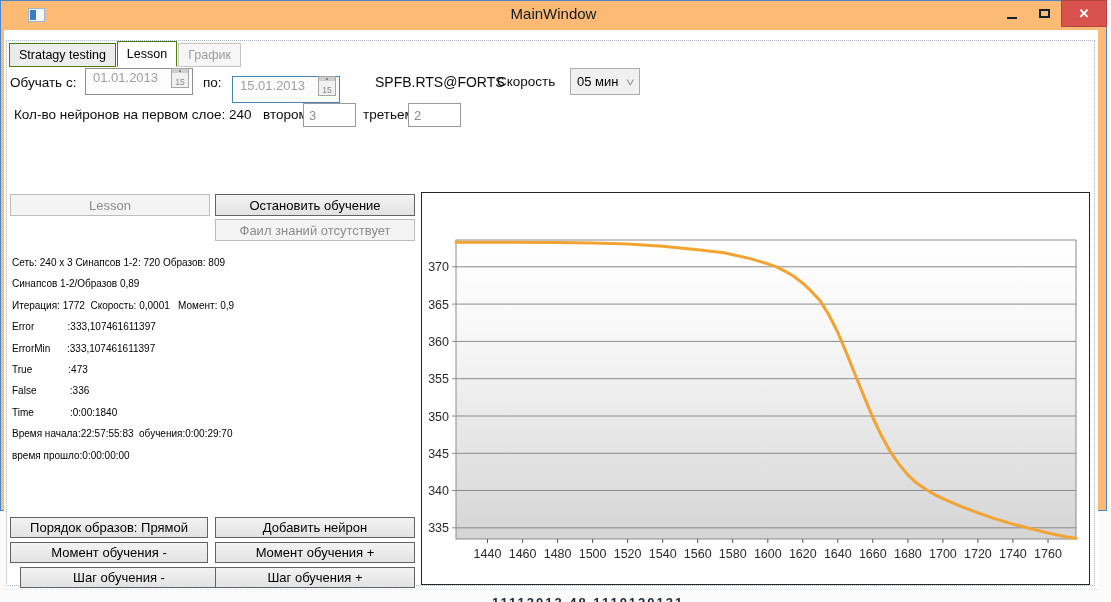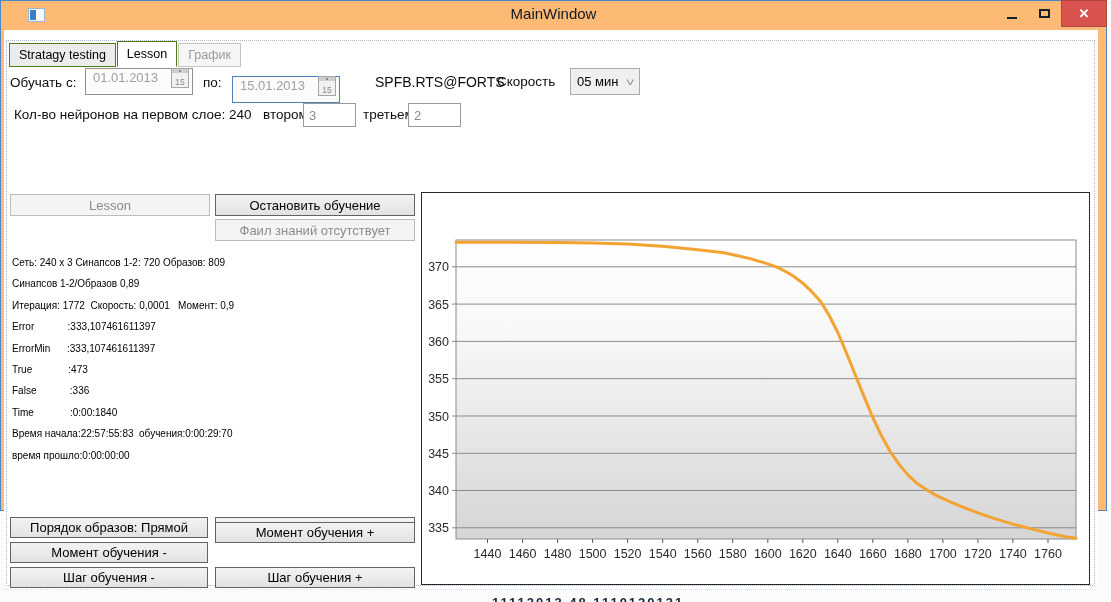--- a/index.html
+++ b/index.html
@@ -130,22 +130,22 @@
 
   <div class="btn disabled" style="left:10px; top:194px; width:200px;">Lesson</div>
   <div class="btn" style="left:215px; top:194px; width:200px;">Остановить обучение</div>
   <div class="btn disabled" style="left:215px; top:219px; width:200px;">Фаил знаний отсутствует</div>
 
   <div class="stats"><div>Сеть: 240 х 3 Синапсов 1-2: 720 Образов: 809</div><div>Синапсов 1-2/Образов 0,89</div><div>Итерация: 1772  Скорость: 0,0001   Момент: 0,9</div><div>Error            :333,107461611397</div><div>ErrorMin      :333,107461611397</div><div>True             :473</div><div>False            :336</div><div>Time             :0:00:1840</div><div>Время начала:22:57:55:83  обучения:0:00:29:70</div><div>время прошло:0:00:00:00</div></div>
 
   <div class="btn" style="left:10px; top:517px; width:198px; height:21px;">Порядок образов: Прямой</div>
   <div class="btn" style="left:215px; top:517px; width:200px; height:21px;">Добавить нейрон</div>
   <div class="btn" style="left:10px; top:542px; width:198px; height:21px;">Момент обучения -</div>
-  <div class="btn" style="left:215px; top:522px; width:200px; height:21px;">Момент обучения +</div>
-  <div class="btn" style="left:10px; top:567px; width:198px; height:21px;">Шаг обучения -</div>
+  <div class="btn" style="left:215px; top:542px; width:200px; height:21px;">Момент обучения +</div>
+  <div class="btn" style="left:20px; top:567px; width:198px; height:21px;">Шаг обучения -</div>
   <div class="btn" style="left:215px; top:567px; width:200px; height:21px;">Шаг обучения +</div>
 
   <div class="chart-box"><svg width="667" height="391" xmlns="http://www.w3.org/2000/svg">
         <defs>
           <linearGradient id="pg" x1="0" y1="0" x2="0" y2="1">
             <stop offset="0" stop-color="#ffffff"></stop>
             <stop offset="0.3" stop-color="#f8f8f8"></stop>
             <stop offset="1" stop-color="#d5d5d5"></stop>
           </linearGradient>
         </defs>

